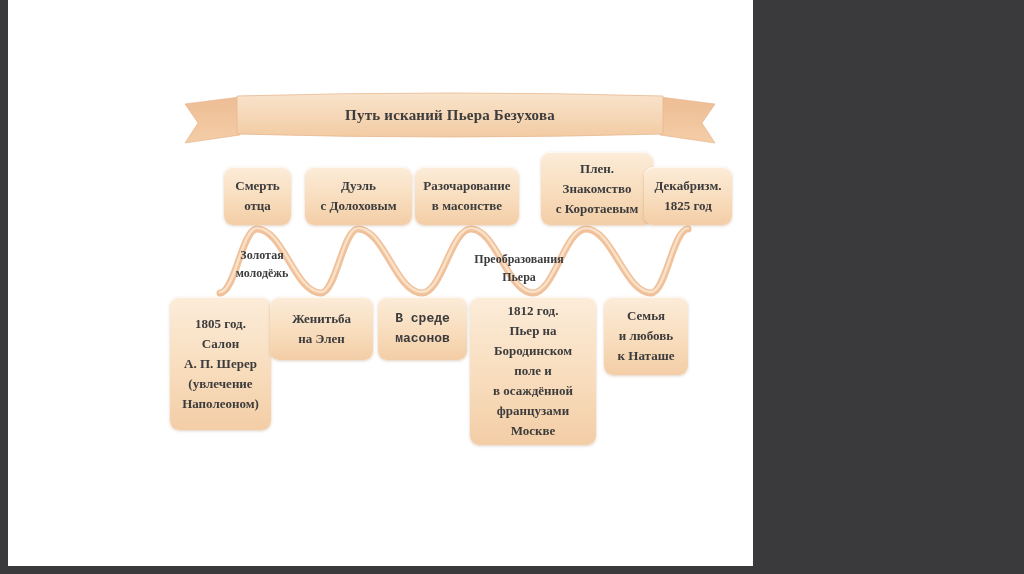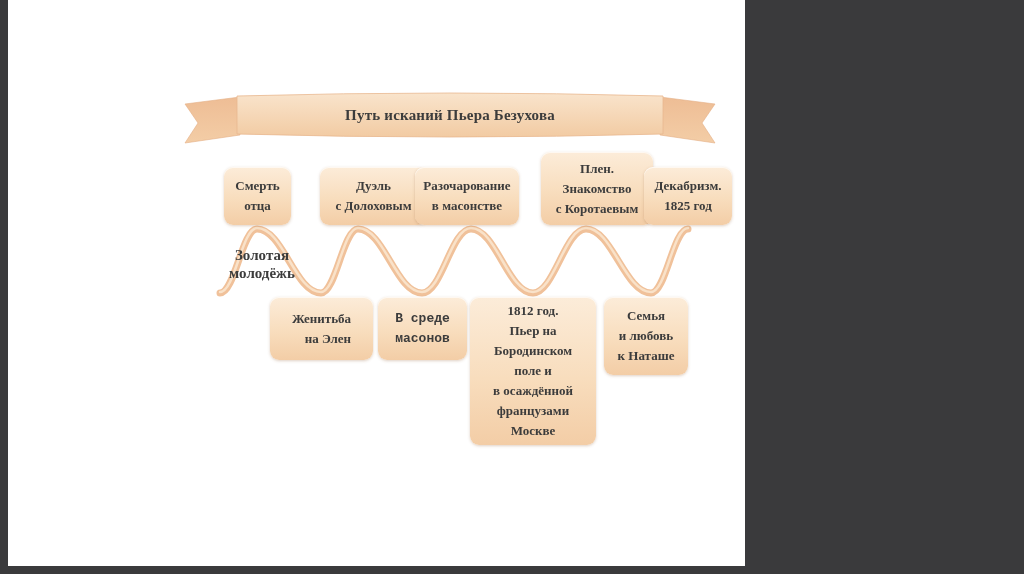--- a/index.html
+++ b/index.html
@@ -7,20 +7,21 @@
     width:1024px; height:574px;
     background: var(--background, #3a3a3c);
     overflow:hidden;
     font-family:"Liberation Serif","DejaVu Serif",serif;
     position:relative;
   }
   .slide {
     position:absolute; left:8px; top:0;
     width:737px; height:566px;
     background: var(--slide, #ffffff);
+    padding-left: 8px;
   }
   .overlay-svg { position:absolute; left:0; top:0; width:737px; height:566px; }
   .banner-title {
     position:absolute; left:229px; top:96px; width:426px; height:38px;
     display:flex; align-items:center; justify-content:center;
     font-size:15px; font-weight:bold; color:var(--text,#3c3c3c);
     letter-spacing:0.2px;
   }
   .box {
     position:absolute;
@@ -28,33 +29,33 @@
     text-align:center; white-space:pre-line;
     font-weight:bold; font-size:13px; line-height:20px;
     color:var(--text,#3c3c3c);
     background:linear-gradient(180deg, var(--box-top,#fcecd9) 0%, #f8ddbd 55%, var(--box-bottom,#f3cda6) 100%);
     border-radius:9px;
     box-shadow:0 1px 3px rgba(150,100,60,0.30), inset 0 1px 0 rgba(255,255,255,0.65);
     padding:2px 3px; box-sizing:border-box;
   }
   
   .b-t1 { left:216px; top:167px; width:67px;  height:58px; }
-  .b-t2 { left:297px; top:167px; width:107px; height:58px;margin-left:15px; }
+  .b-t2 { left:297px; top:167px; width:107px; height:58px; }
   .b-t3 { left:407px; top:167px; width:104px; height:58px; }
   .b-t4 { left:522px; top:152px; width:112px; height:73px;margin-left:11px; }
   .b-t5 { left:636px; top:167px; width:88px;  height:58px; }
   
   .b-b1 { left:162px; top:297px; width:101px; height:133px; }
-  .b-b2 { left:262px; top:297px; width:103px; height:63px;text-align:right; }
+  .b-b2 { left:262px; top:297px; width:103px; height:63px; }
   .b-b3 { left:370px; top:297px; width:89px;  height:63px;font-family:Liberation Mono, monospace; }
   .b-b4 { left:462px; top:297px; width:126px; height:148px; }
   .b-b5 { left:596px; top:297px; width:84px;  height:78px; }
   .wave-label {
     position:absolute; text-align:center; white-space:pre-line;
-    font-weight:bold; font-size:15px; line-height:18px;
+    font-weight:bold; font-size:12px; line-height:18px;
     color:var(--text,#3c3c3c);
   }
   .wl-1 { left:196px; top:246px; width:116px; }
   .wl-2 { left:449px; top:250px; width:124px; }
 </style>
 </head>
 <body>
 
 <div class="slide">
 
@@ -107,31 +108,38 @@
   <div class="box b-t2">Дуэль
 с Долоховым</div>
   <div class="box b-t3">Разочарование
 в масонстве</div>
   <div class="box b-t4">Плен.
 Знакомство
 с Коротаевым</div>
   <div class="box b-t5">Декабризм.
 1825 год</div>
 
+  <div class="box b-b1">1805 год.
+Салон
+А. П. Шерер
+(увлечение
+Наполеоном)</div>
   <div class="box b-b2">Женитьба
 на Элен</div>
   <div class="box b-b3">В среде
 масонов</div>
   <div class="box b-b4">1812 год.
 Пьер на
 Бородинском
 поле и
 в осаждённой
 французами
 Москве</div>
   <div class="box b-b5">Семья
 и любовь
 к Наташе</div>
 
   <div class="wave-label wl-1">Золотая
 молодёжь</div>
+  <div class="wave-label wl-2">Преобразования
+Пьера</div>
 
 </div>
 
 </body></html>

